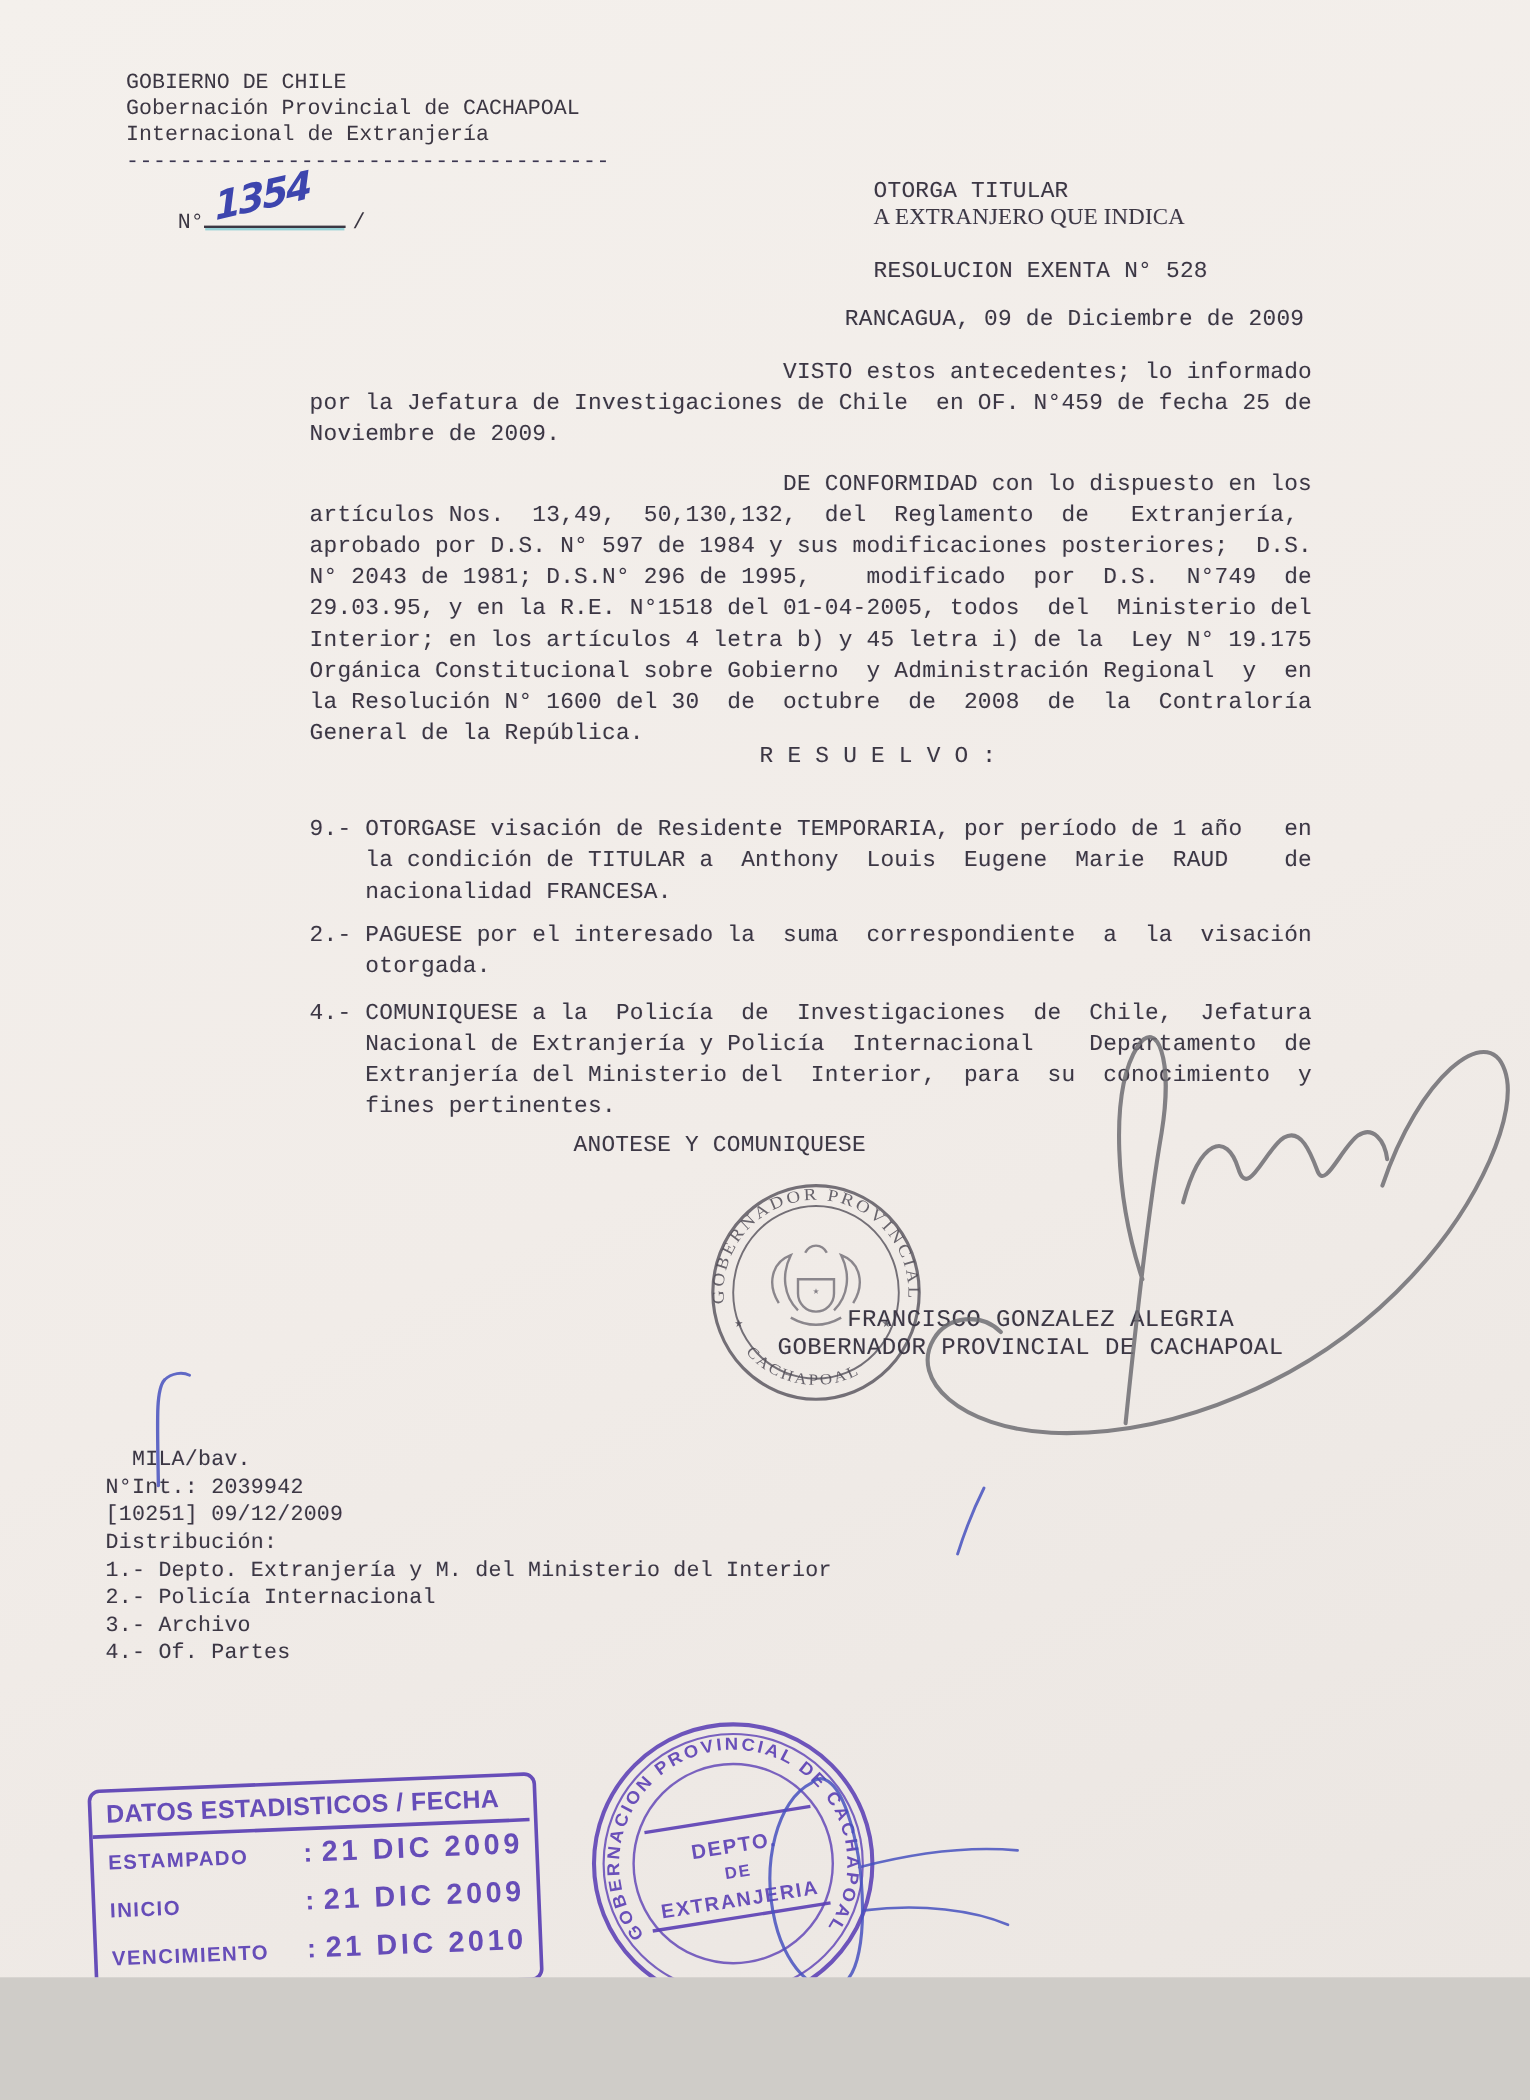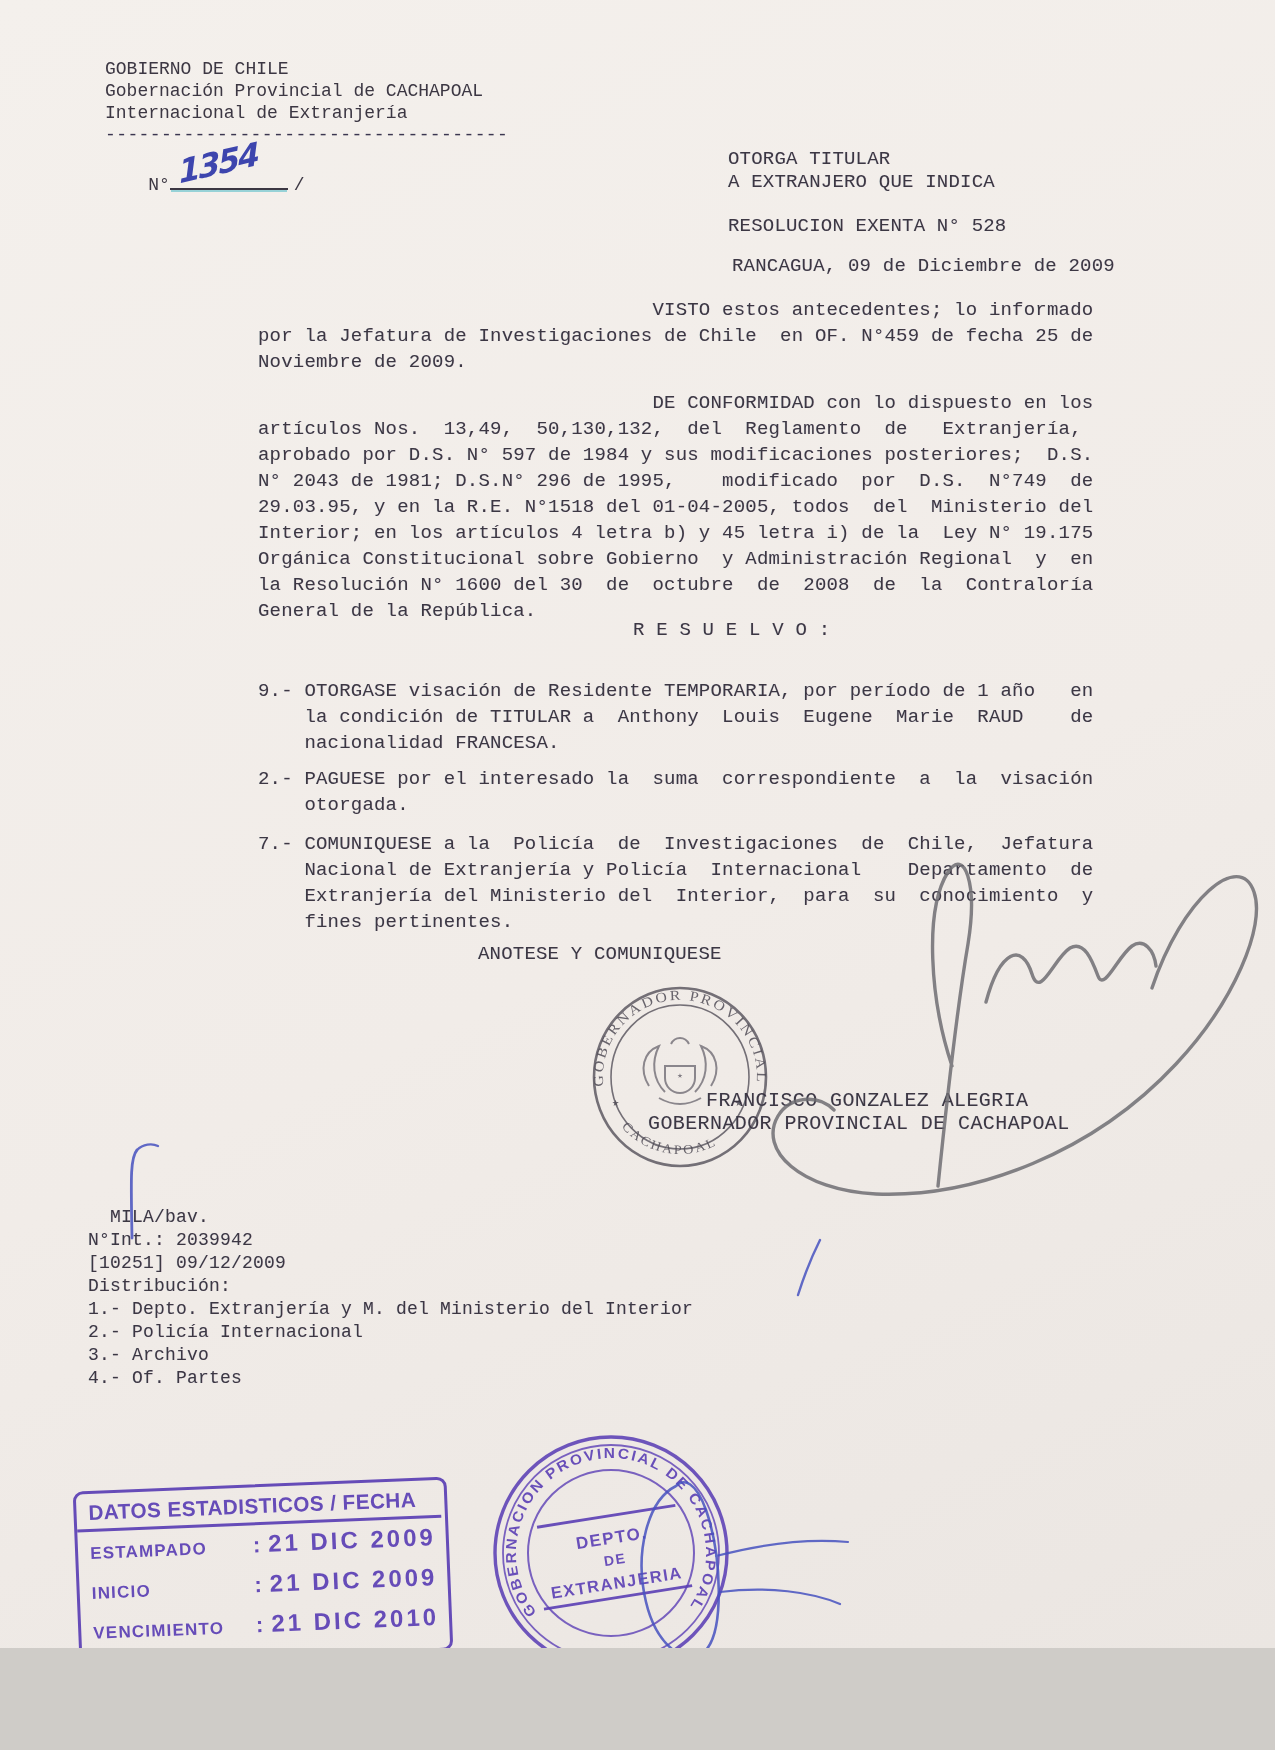--- a/index.html
+++ b/index.html
@@ -60,43 +60,43 @@
     <div class="hdr hline">Gobernación Provincial de CACHAPOAL</div>
     <div class="hdr hline">Internacional de Extranjería</div>
     <div class="hdr hline" style="color:#3b3650;letter-spacing:.4px;">------------------------------------</div>
   </div>
 
   <div class="abs hdr" style="left:105px;top:146px;white-space:pre;">
     <span>N°</span><span class="uline"><span class="handnum">1354</span></span><span style="padding-left:6px;">/</span>
   </div>
 
   <div class="mono" style="left:728px;top:146px;">OTORGA TITULAR</div>
-  <div class="mono" style="left:728px;top:169px;">A EXTRANJERO QUE INDICA</div>
+  <div class="mono" style="left:728px;top:169px;font-family:Liberation Serif, serif;">A EXTRANJERO QUE INDICA</div>
   <div class="mono" style="left:728px;top:213px;">RESOLUCION EXENTA N° 528</div>
-  <div class="mono" style="left:732px;top:253px;">RANCAGUA, 09 de Diciembre de 2009</div>
+  <div class="mono" style="left:704px;top:253px;">RANCAGUA, 09 de Diciembre de 2009</div>
 
   <div class="mono" style="left:258px;top:297px;">                                  VISTO estos antecedentes; lo informado
 por la Jefatura de Investigaciones de Chile  en OF. N°459 de fecha 25 de
 Noviembre de 2009.</div>
   <div class="mono" style="left:258px;top:390px;">                                  DE CONFORMIDAD con lo dispuesto en los
 artículos Nos.  13,49,  50,130,132,  del  Reglamento  de   Extranjería,
 aprobado por D.S. N° 597 de 1984 y sus modificaciones posteriores;  D.S.
 N° 2043 de 1981; D.S.N° 296 de 1995,    modificado  por  D.S.  N°749  de
 29.03.95, y en la R.E. N°1518 del 01-04-2005, todos  del  Ministerio del
 Interior; en los artículos 4 letra b) y 45 letra i) de la  Ley N° 19.175
 Orgánica Constitucional sobre Gobierno  y Administración Regional  y  en
 la Resolución N° 1600 del 30  de  octubre  de  2008  de  la  Contraloría
 General de la República.</div>
   <div class="mono" style="left:633px;top:617px;">R E S U E L V O :</div>
   <div class="mono" style="left:258px;top:678px;">9.- OTORGASE visación de Residente TEMPORARIA, por período de 1 año   en
     la condición de TITULAR a  Anthony  Louis  Eugene  Marie  RAUD    de
     nacionalidad FRANCESA.</div>
   <div class="mono" style="left:258px;top:766px;">2.- PAGUESE por el interesado la  suma  correspondiente  a  la  visación
     otorgada.</div>
-  <div class="mono" style="left:258px;top:831px;">7.- COMUNIQUESE a la  Policía  de  Investigaciones  de  Chile,  Jefatura
+  <div class="mono" style="left:258px;top:831px;">4.- COMUNIQUESE a la  Policía  de  Investigaciones  de  Chile,  Jefatura
     Nacional de Extranjería y Policía  Internacional    Departamento  de
     Extranjería del Ministerio del  Interior,  para  su  conocimiento  y
     fines pertinentes.</div>
   <div class="mono" style="left:478px;top:941px;">ANOTESE Y COMUNIQUESE</div>
 
   <svg class="noptr" style="left:585px;top:982px;" width="190" height="190" viewBox="0 0 190 190">
     <g stroke="#514d57" fill="none" opacity="0.78">
       <ellipse cx="95" cy="95" rx="86" ry="89" stroke-width="2.6"></ellipse>
       <ellipse cx="95" cy="95" rx="69" ry="72" stroke-width="1.6"></ellipse>
     </g>

